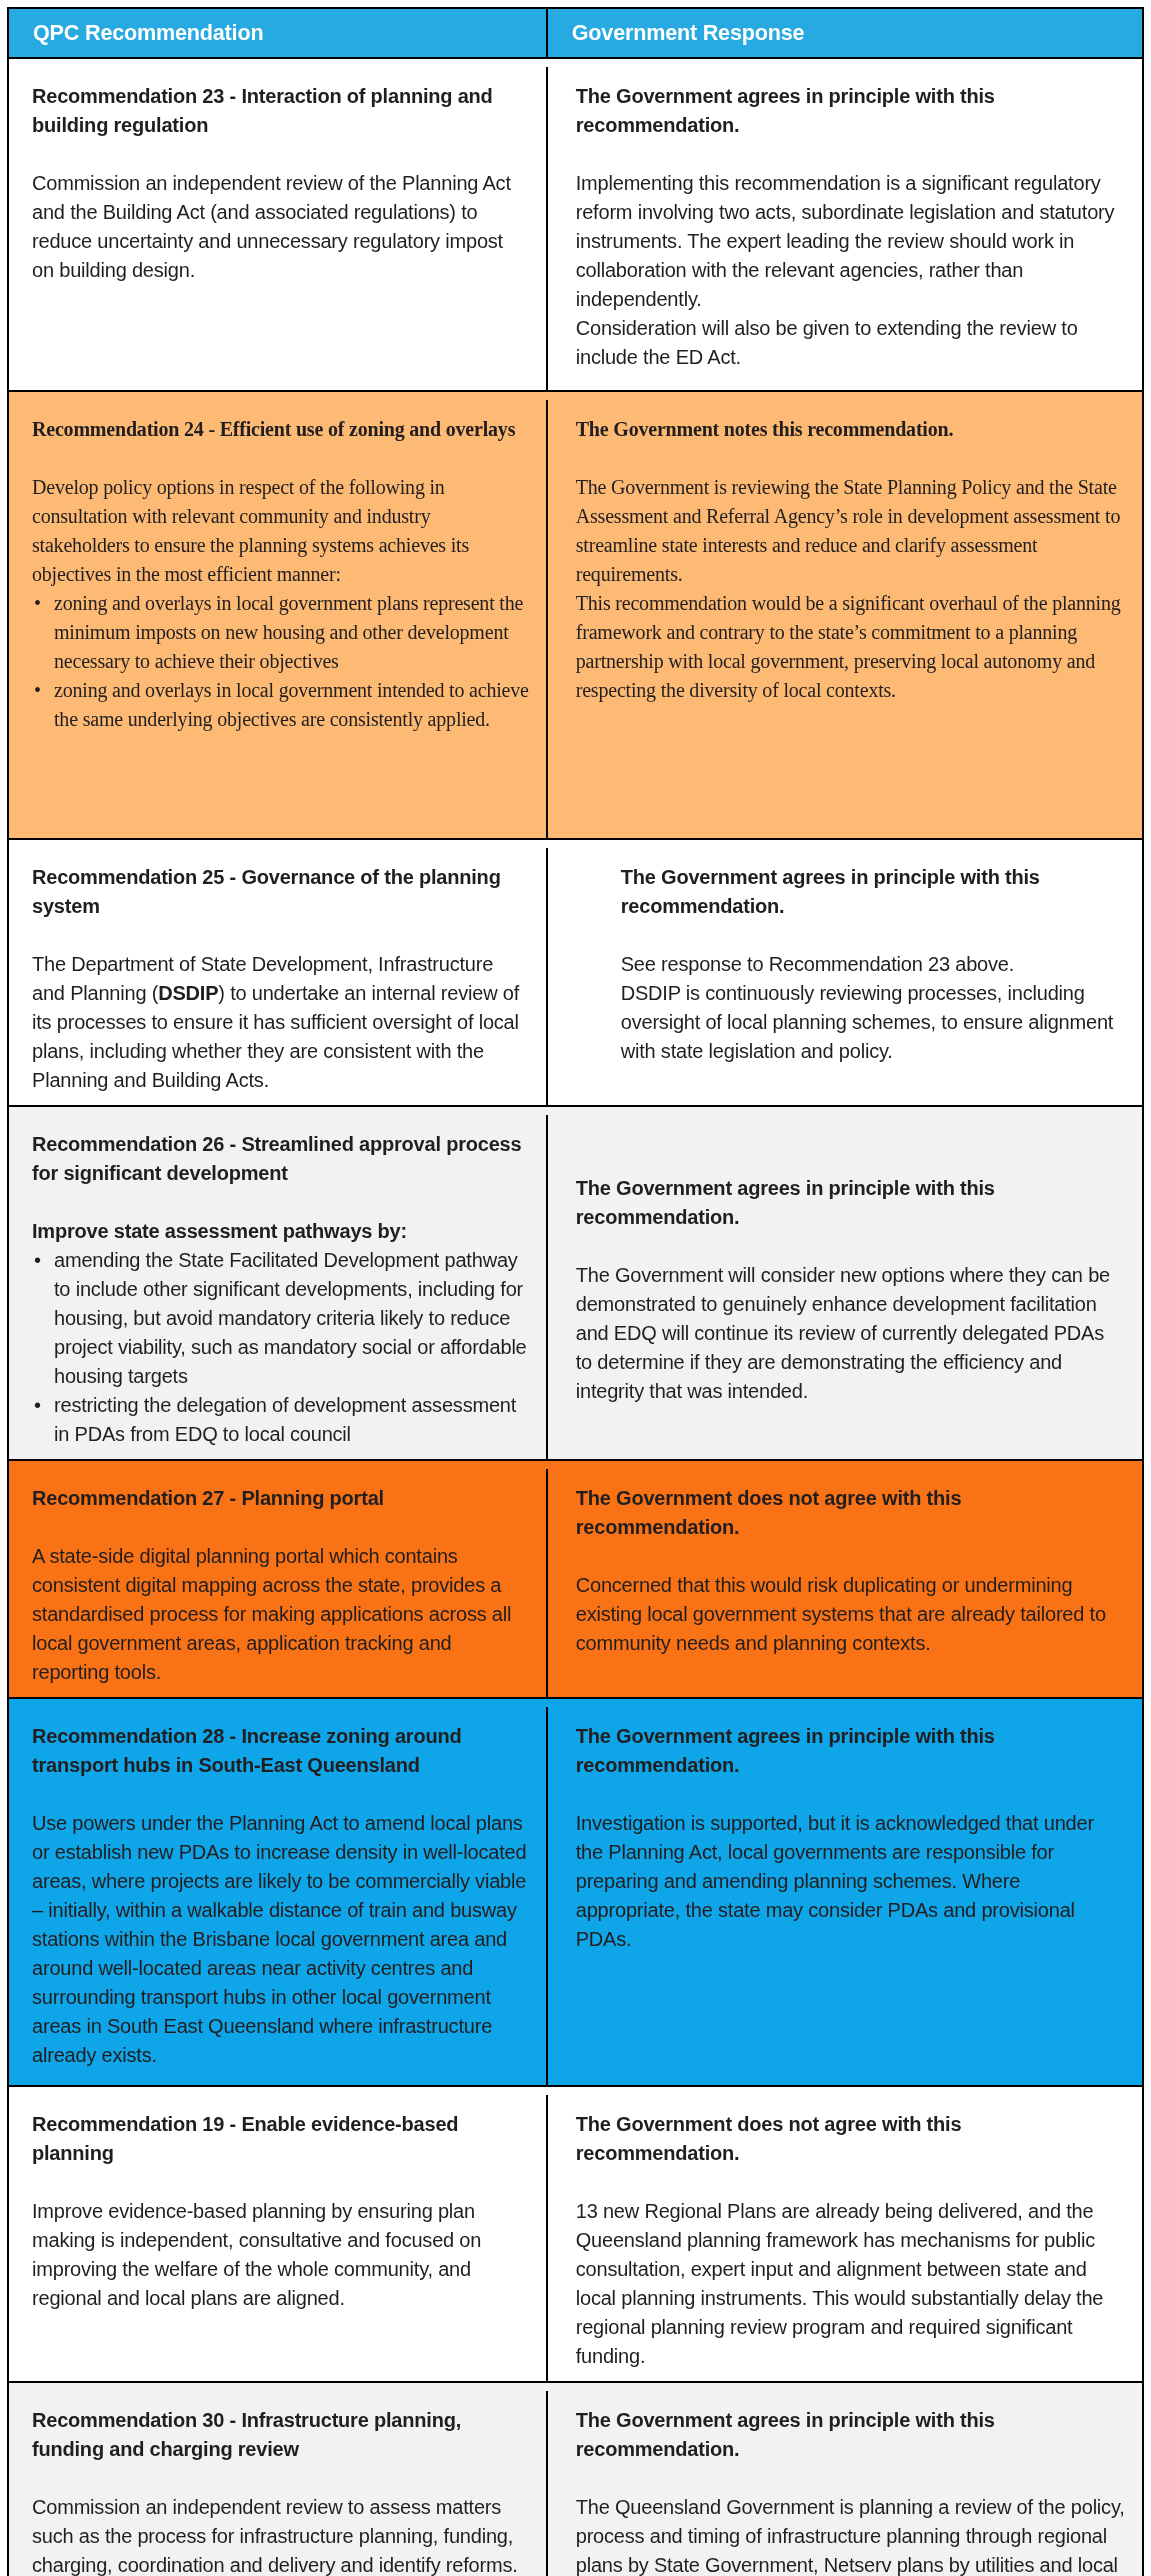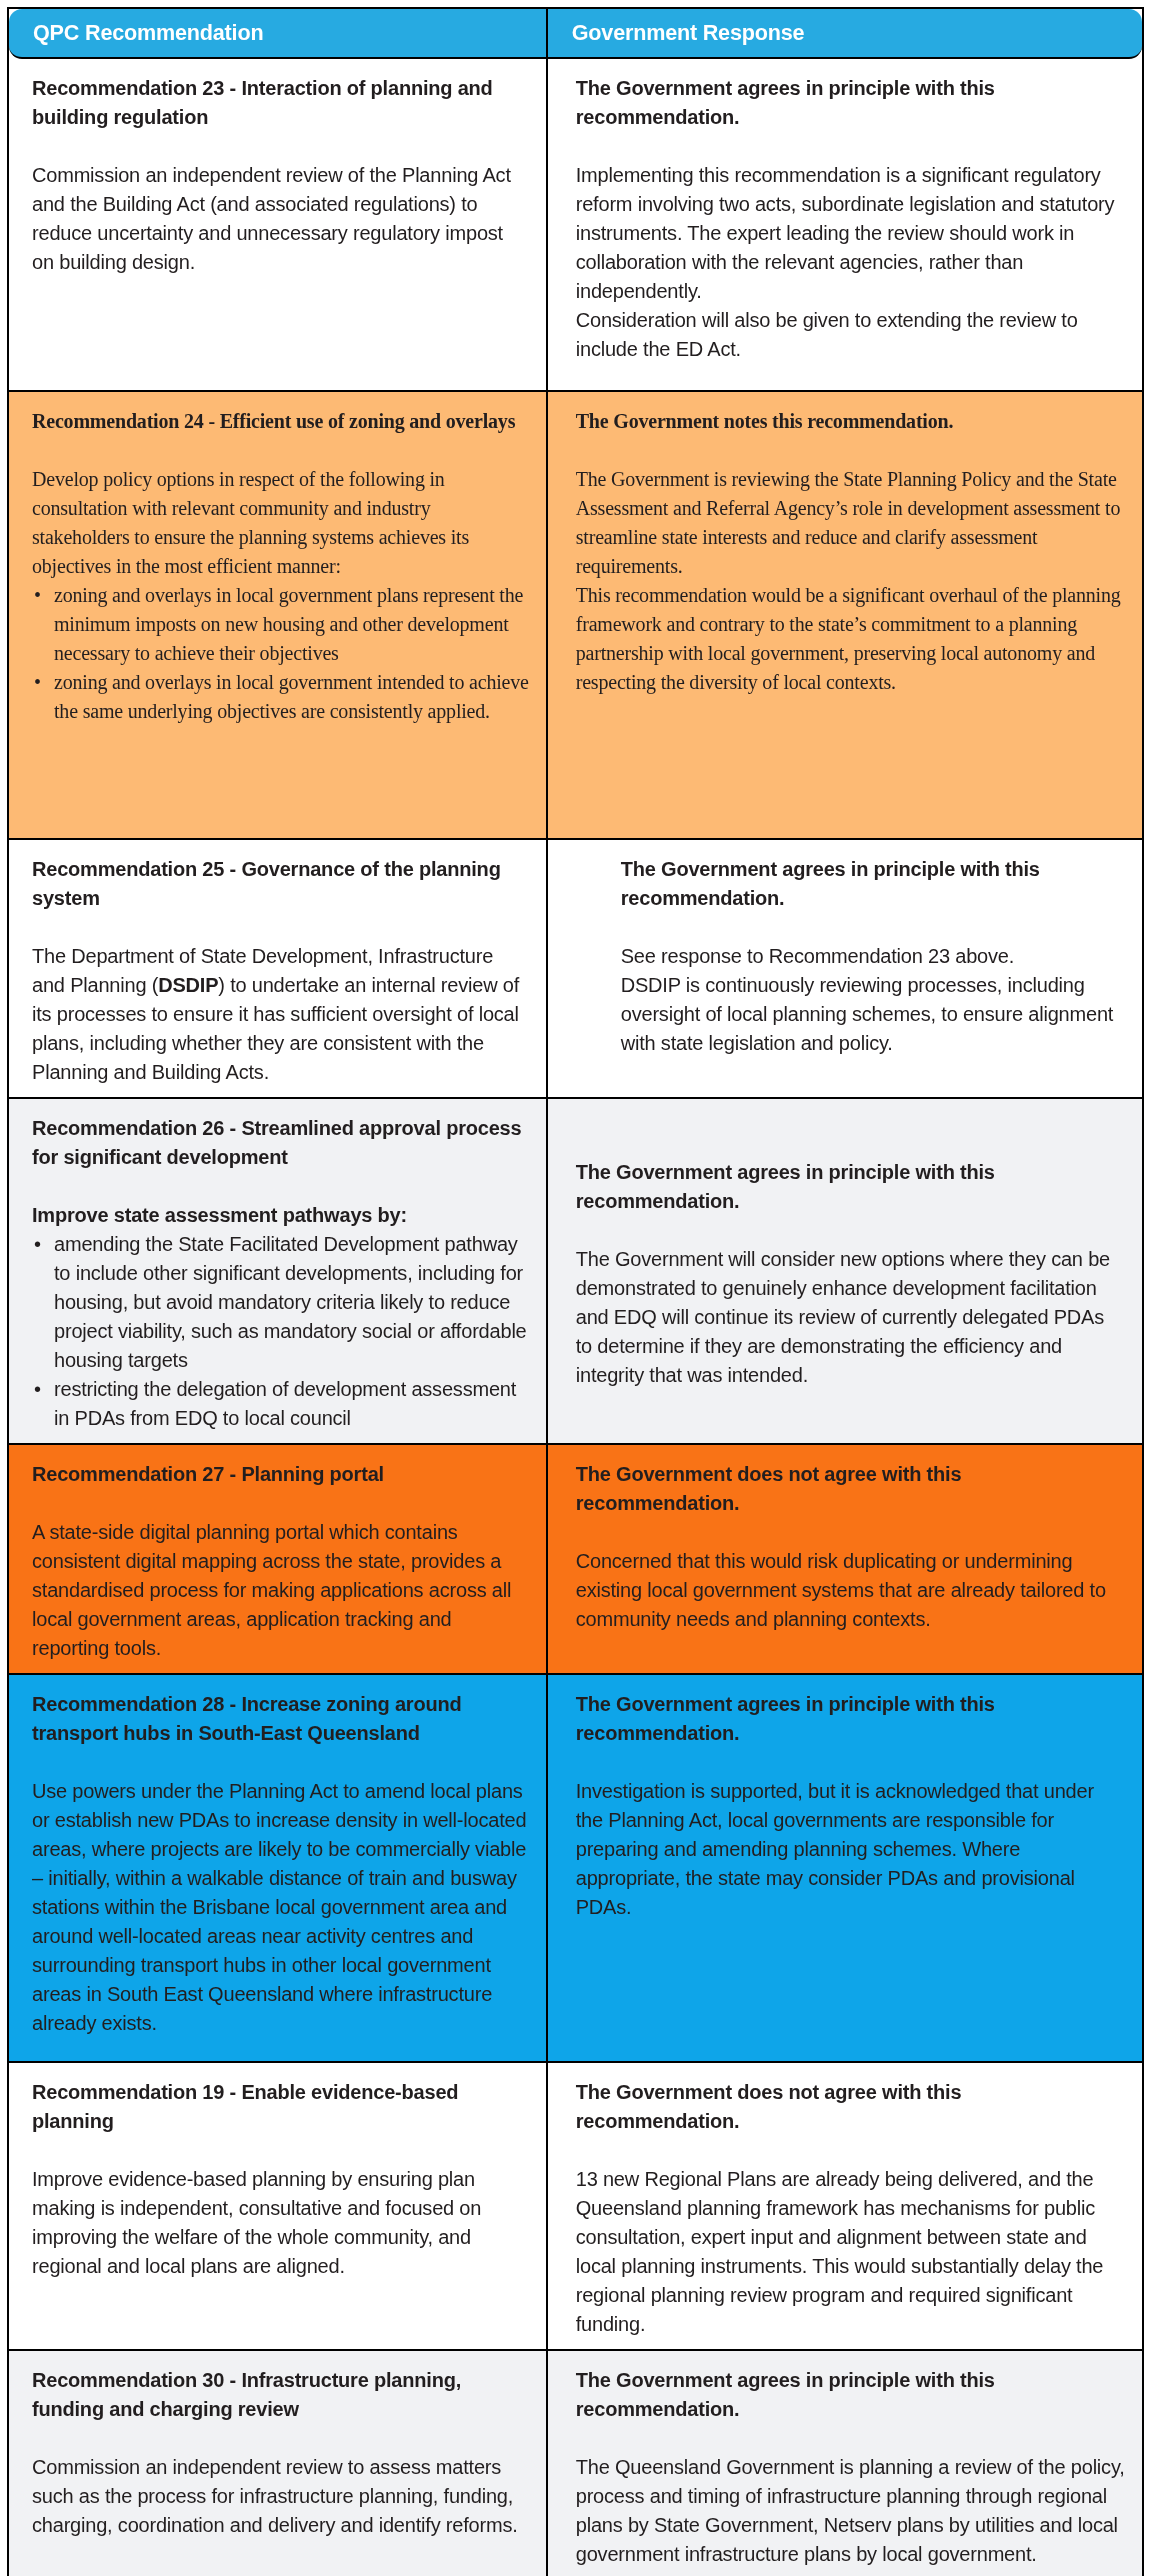--- a/index.html
+++ b/index.html
@@ -15,21 +15,20 @@
   }
   .qtable{
     border:2.8px solid #000;
     border-bottom-width:6.3px;
     width:100%;
     box-sizing:border-box;
   }
   .thead{
     display:flex;
     border-bottom:2.1px solid #000;
-    border-radius:13px;
   }
   .th{
     box-sizing:border-box;
     height:48px;
     display:flex;
     align-items:center;
     padding:0 14px 0 24px;
     font-weight:bold;
     font-size:21.6px;
     letter-spacing:-0.2px;
@@ -41,20 +40,21 @@
     display:flex;
     border-top:2.1px solid #000;
   }
   .row:first-of-type{border-top:none;}
   .cell{
     box-sizing:border-box;
     padding:15.3px 16.7px 9.7px 23px;
     font-size:20px;
     line-height:29px;
     letter-spacing:-0.2px;
+    margin-top:8px;
   }
   .cell.rec{flex:0 0 47.55%; border-right:2.1px solid #000;}
   .cell.resp{flex:1; padding-left:28px;}
   .cell p{margin:0;}
   .cell p.h{font-weight:bold; margin-bottom:29px;}
   .cell p.b{font-weight:bold;}
   .cell ul{margin:0; padding:0; list-style:none;}
   .cell li{position:relative; padding-left:22px;}
   .cell li::before{content:"\2022"; position:absolute; left:2.1px; top:0;}
 </style>

